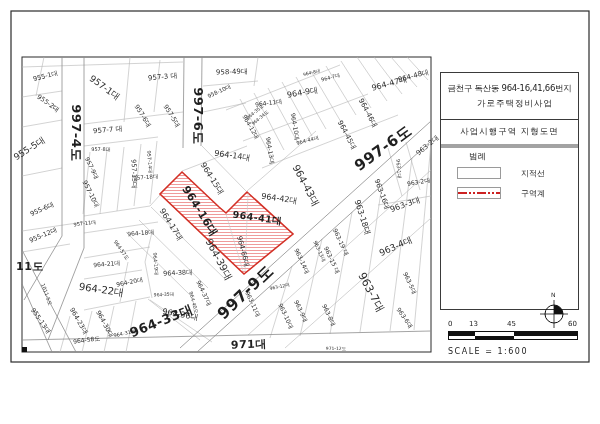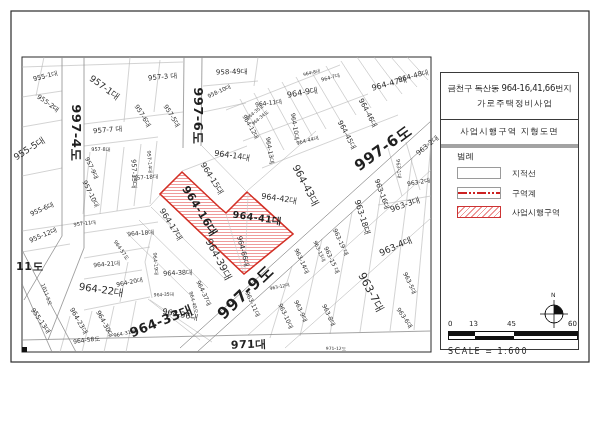--- a/index.html
+++ b/index.html
@@ -1,37 +1,37 @@
 <!DOCTYPE html>
 <html><head>
 <meta charset="utf-8">
 <style>
   html,body{margin:0;padding:0;background:#fff;}
   .page{position:relative;width:600px;height:424px;background:#fff;overflow:hidden;
         font-family:"DejaVu Sans",sans-serif;}
   .map-svg{position:absolute;left:0;top:0;}
   .map-svg text{font-family:"DejaVu Sans",sans-serif;}
   
-  .panel{position:absolute;left:440px;top:72px;width:139px;height:278px;
+  .panel{position:absolute;left:440px;top:72px;width:139px;height:238px;
          border:1px solid #3a3a3a;background:#fff;box-sizing:border-box;}
   .panel-title{height:46px;border-bottom:1px solid #3a3a3a;display:flex;flex-direction:column;
                justify-content:center;align-items:center;gap:3px;}
   .panel-title .l1{font-size:8.5px;color:#222;letter-spacing:-0.3px;white-space:nowrap;}
   .panel-title .l2{font-size:8.5px;color:#222;letter-spacing:1px;margin-left:11px;}
   .panel-sub{height:24px;border-bottom:4px solid #a3a3a3;display:flex;align-items:center;
              justify-content:center;font-size:8.5px;color:#222;letter-spacing:1px;}
-  .legend-title{position:absolute;left:16px;top:78px;font-size:8.5px;color:#222;}
+  .legend-title{position:absolute;left:28px;top:78px;font-size:8.5px;color:#222;}
   .legend-item{position:absolute;left:16px;display:flex;align-items:center;}
   .sw{width:44px;height:12px;border:0.5px solid #9a9a9a;background:#fff;box-sizing:border-box;
       display:flex;align-items:center;}
   .sw-line{width:100%;height:1.4px;
       background:repeating-linear-gradient(90deg,#cc2222 0 9px,#ffffff 9px 11px,#cc2222 11px 13px,#ffffff 13px 15px,#cc2222 15px 17px,#ffffff 17px 19px);}
   .sw-hatch{background:repeating-linear-gradient(135deg,#ee9a9a 0 1px,#ffffff 1px 4px);
       border:1px solid #cc3333;}
-  .legend-item .lab{margin-left:11px;font-size:8px;color:#222;white-space:nowrap;}
+  .legend-item .lab{margin-left:20px;font-size:8px;color:#222;white-space:nowrap;}
   .scale-text{position:absolute;left:7px;top:234px;font-size:8px;color:#222;letter-spacing:1.5px;margin-top:40px;}
   .ticks{position:absolute;left:0;top:247px;width:139px;height:10px;font-size:7px;color:#222;}
   .ticks span{position:absolute;}
   .t0{left:7px}.t1{left:28px}.t2{left:66px}.t3{left:127px}
   .bar{position:absolute;left:7px;top:258px;width:128px;height:7px;border:1px solid #111;
        box-sizing:content-box;background:#fff;}
   .bar i{position:absolute;background:#111;display:block;}
   .bs1{left:0;top:0;width:26px;height:3.5px;}
   .bs2{left:26px;top:3.5px;width:39px;height:3.5px;}
   .bs3{left:65px;top:0;width:63px;height:3.5px;}
@@ -193,24 +193,20 @@
       <div class="lab">지적선</div>
     </div>
 
     <div class="legend-item" style="top:114px">
       <div class="sw">
           <div class="sw-line"></div>
         </div>
       <div class="lab">구역계</div>
     </div>
 
-    <div class="legend-item" style="top:133px">
-      <div class="sw sw-hatch"></div>
-      <div class="lab">사업시행구역</div>
-    </div>
 
     <div class="scale-text">SCALE  =  1:600</div>
 
     <div class="ticks">
       <span class="t0">0</span>
       <span class="t1">13</span>
       <span class="t2">45</span>
       <span class="t3">60</span>
     </div>
 

